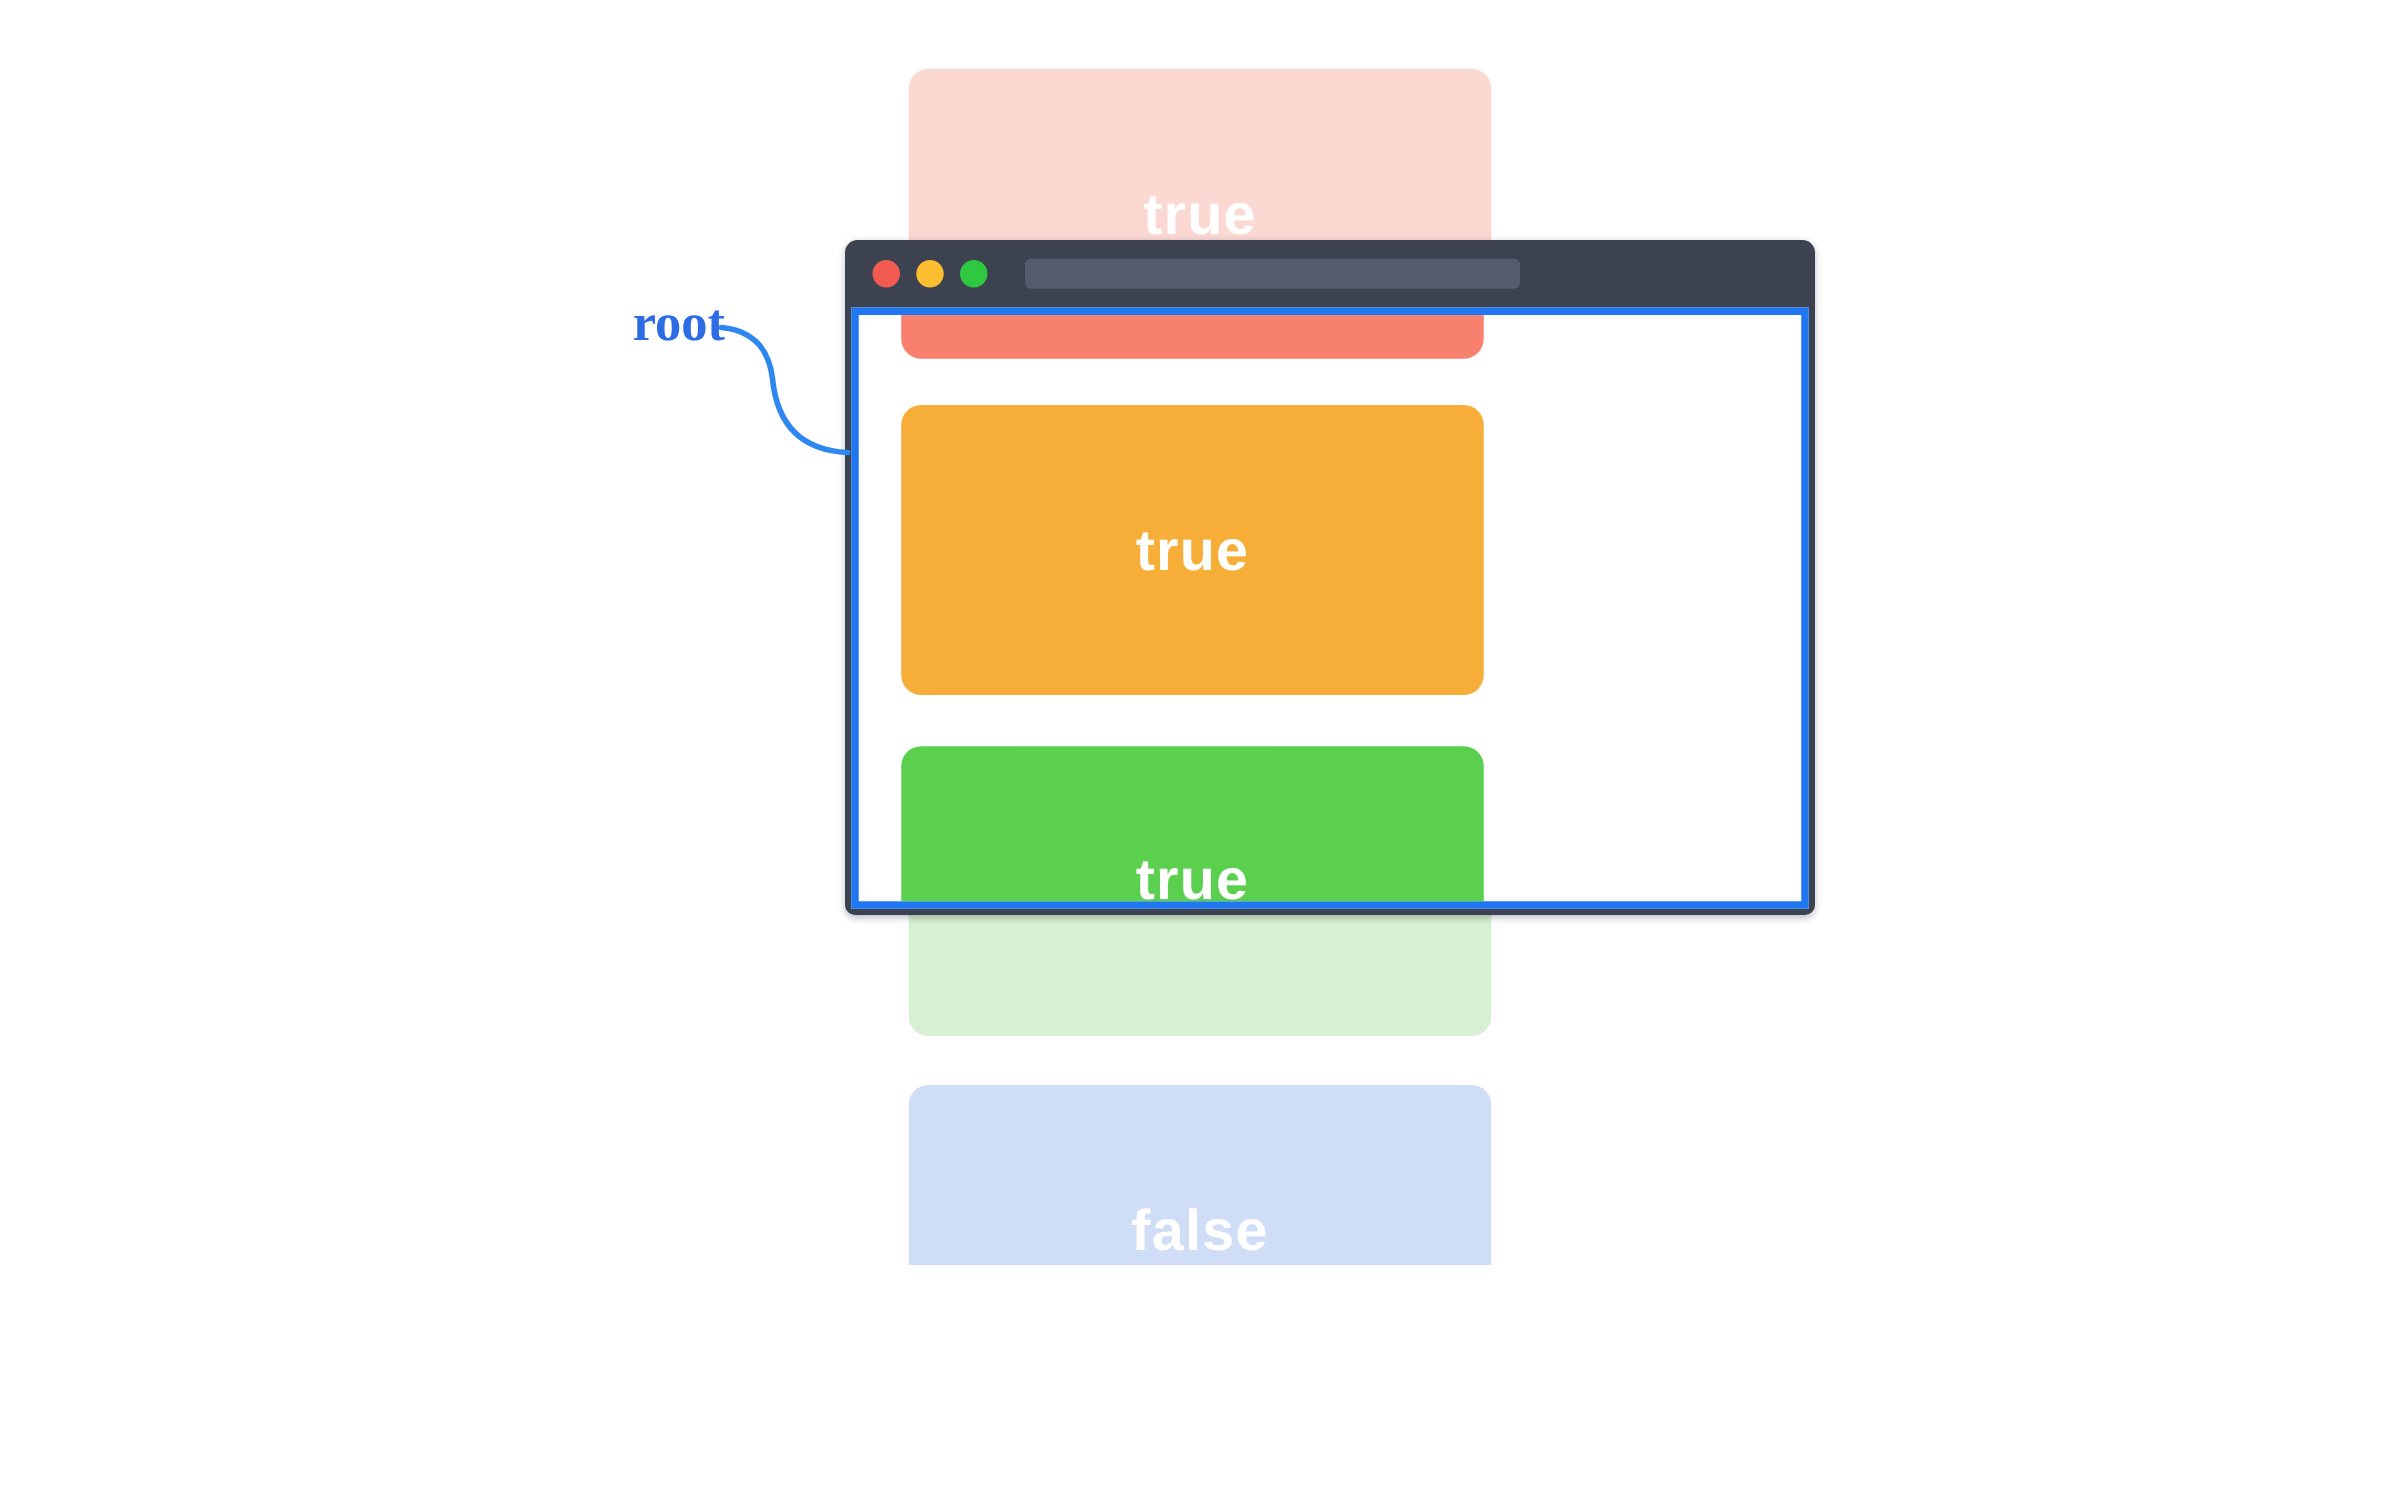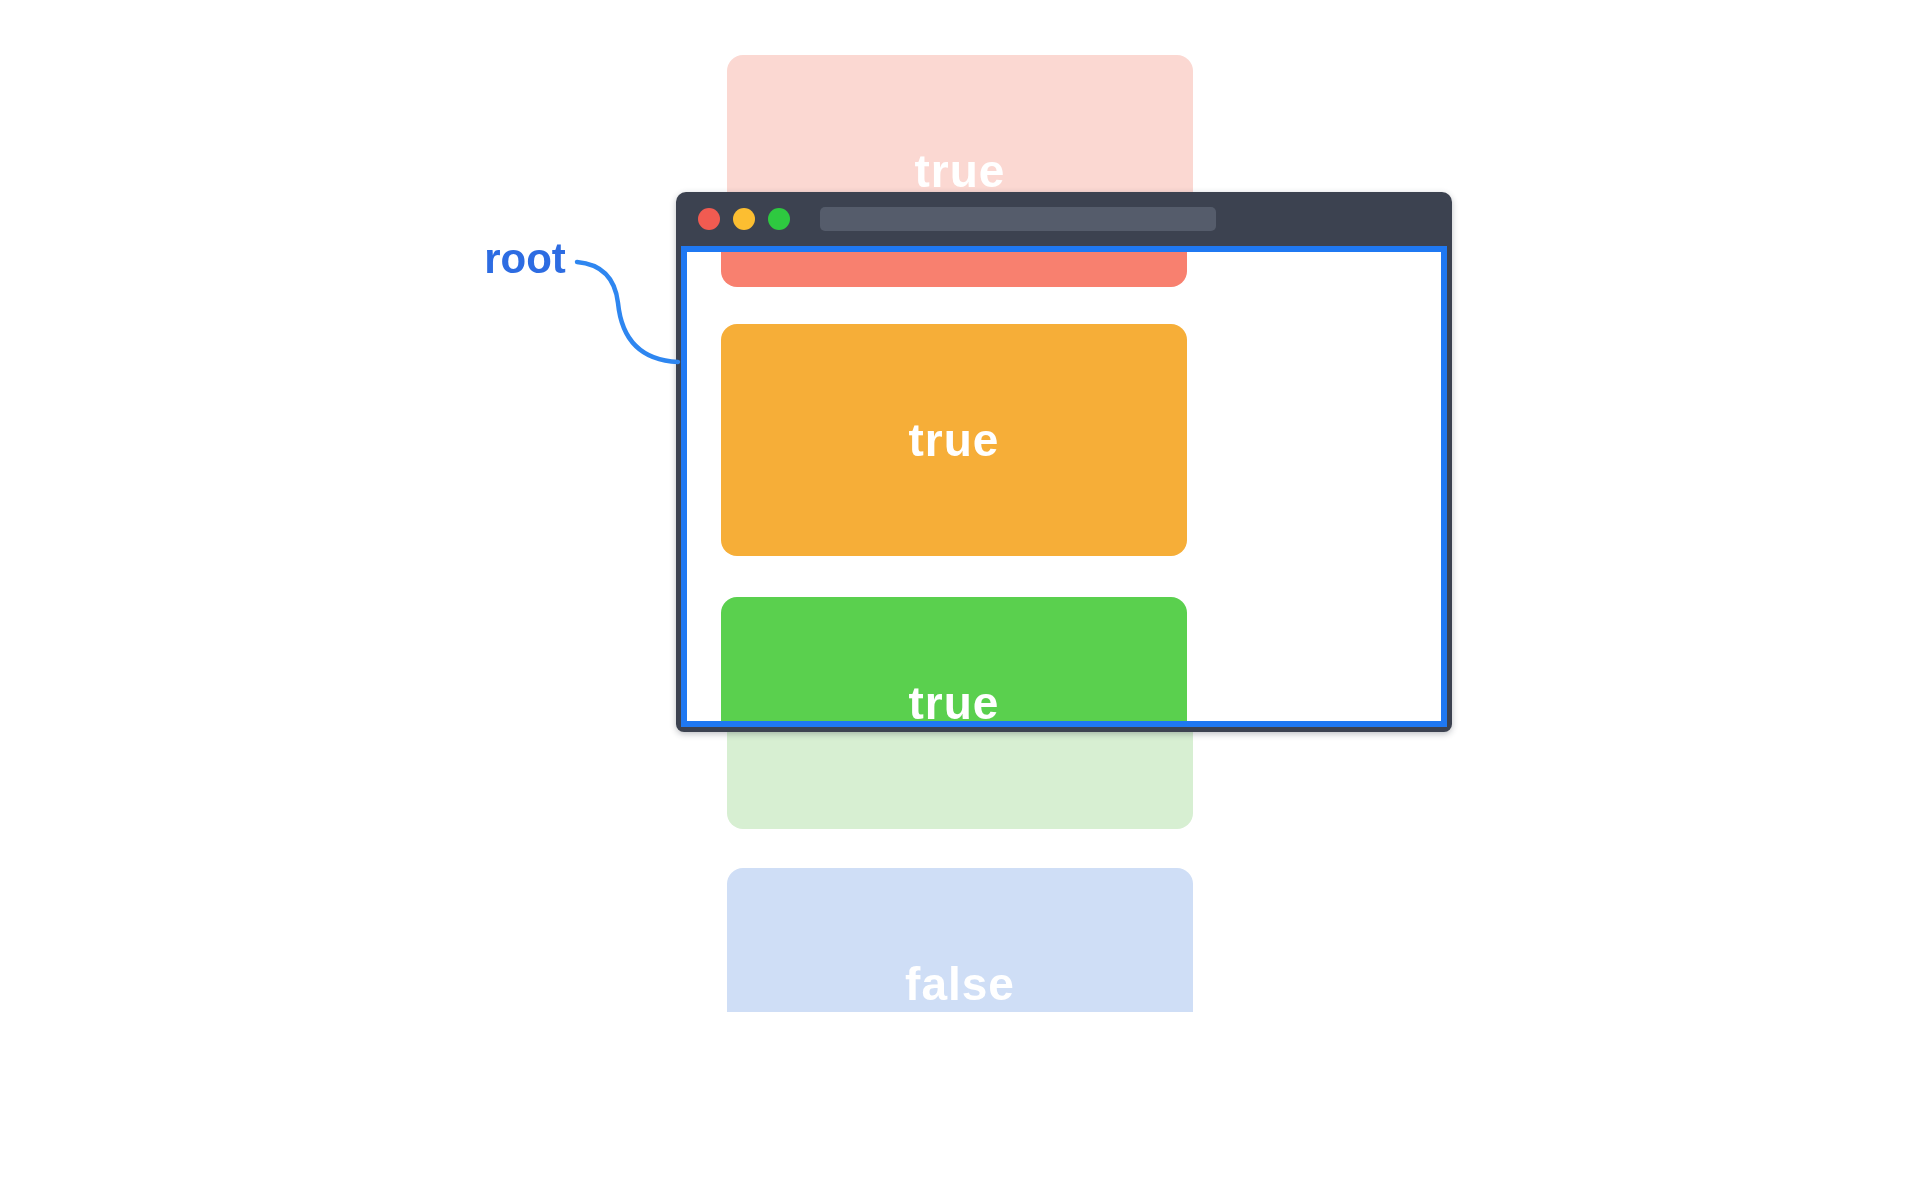--- a/index.html
+++ b/index.html
@@ -48,21 +48,21 @@
   .viewport .obs-box{left:34px;}
   .solid-1{top:-197px;height:232px;background:var(--box1-solid);}
   .solid-2{top:72px;height:232px;background:var(--box2-solid);}
   .solid-3{top:345px;height:232px;background:var(--box3-solid);}
   .solid-3 .box-label{transform:translateY(-10px);}
 
   
   .root-label{
     position:absolute;left:470px;top:238px;width:110px;
     font-size:42px;font-weight:700;color:var(--root-label);
-    text-align:center;line-height:1;user-select:none;
+    text-align:right;line-height:1;user-select:none;font-family:Liberation Serif, serif;
   }
   .root-connector{position:absolute;left:555px;top:235px;width:140px;height:140px;overflow:visible;}
 </style>
 </head>
 <body>
 
 <div class="canvas">
 
   <div class="obs-box ghost-1">
     <span class="box-label">true</span>

